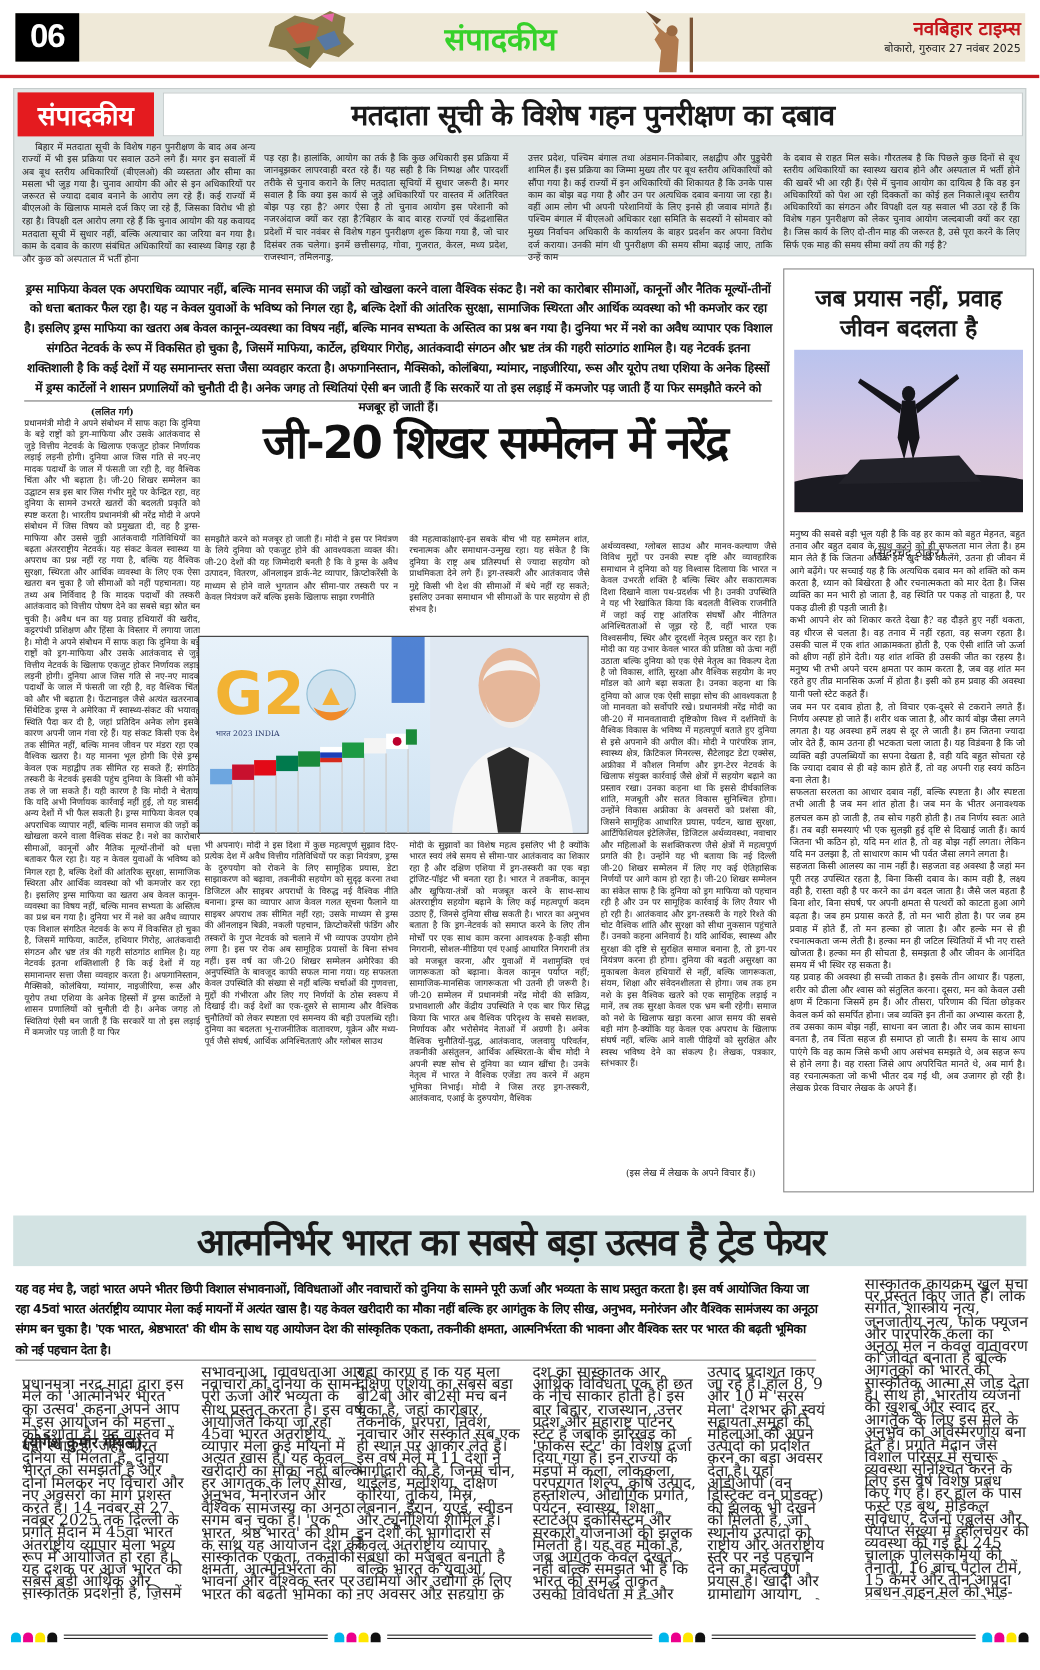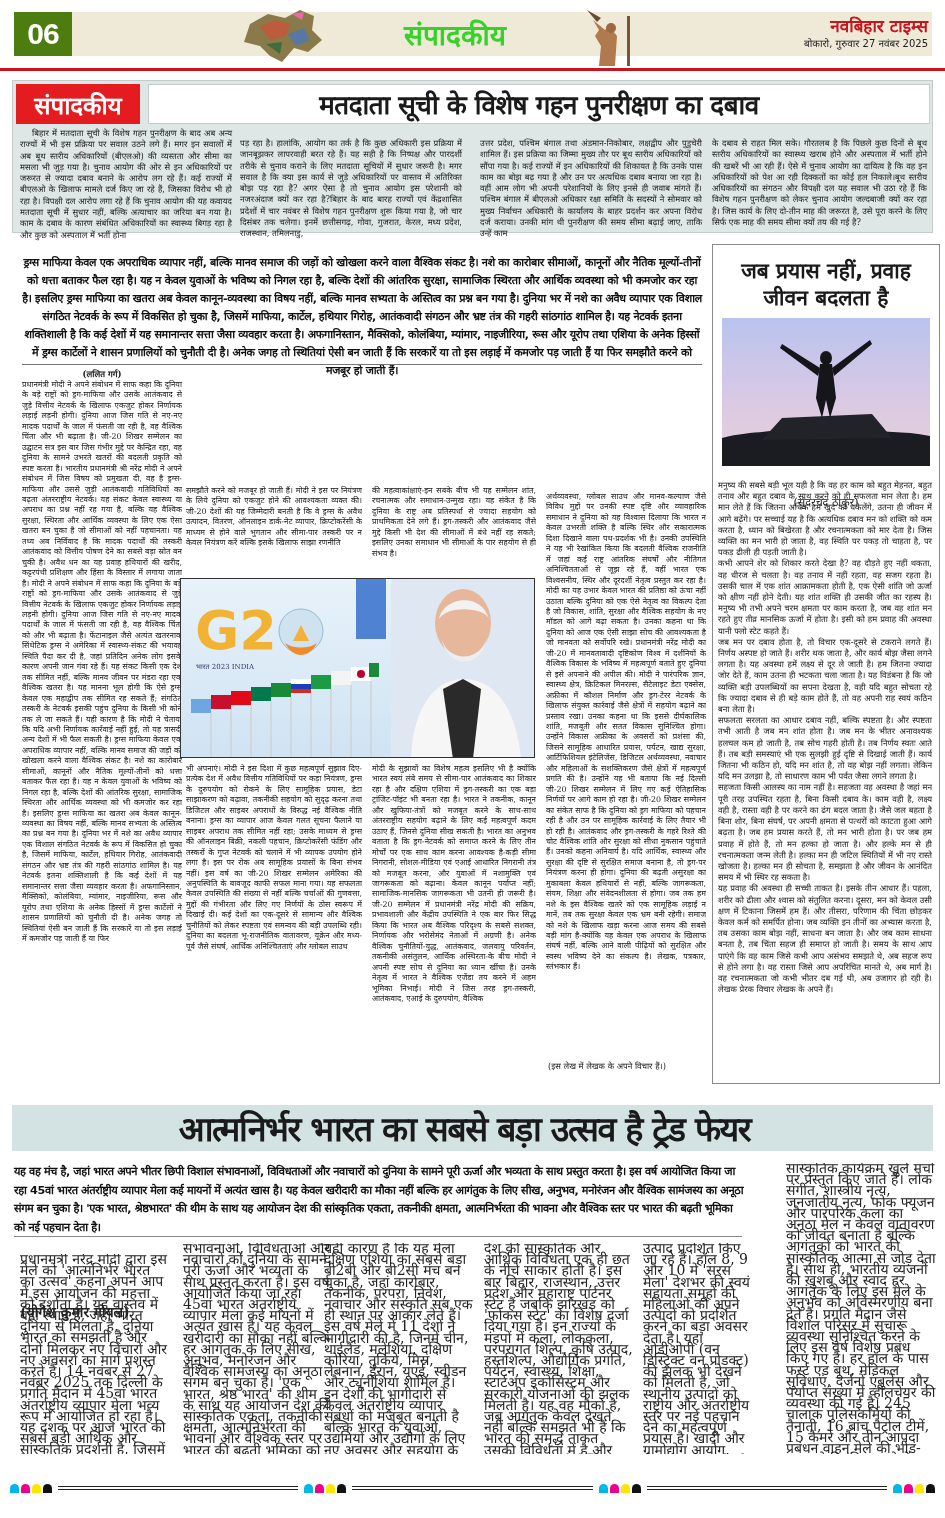--- a/index.html
+++ b/index.html
@@ -1,21 +1,21 @@
 <!DOCTYPE html>
 <html><head>
 <meta charset="utf-8">
 <style>
 *{box-sizing:border-box;margin:0;padding:0}
 body{width:945px;height:1518px;background:#fff;font-family:"DejaVu Serif",serif;color:#1a1a1a;position:relative;overflow:hidden}
 .abs{position:absolute}
 
 #masthead{left:0;top:0;width:945px;height:66px;background:#fff}
 #mast-band{left:14px;top:12px;width:918px;height:44px;background:#efe9d8}
-#page-no{left:14px;top:12px;width:58px;height:44px;background:#4d7c0f;color:#fff;font:bold 30px "Liberation Sans",sans-serif;display:flex;align-items:center;justify-content:center;letter-spacing:-1px}
+#page-no{left:14px;top:12px;width:58px;height:44px;background:#000000;color:#fff;font:bold 30px "Liberation Sans",sans-serif;display:flex;align-items:center;justify-content:center;letter-spacing:-1px}
 #map-art{left:230px;top:6px;width:110px;height:60px}
 #sec-title{left:380px;top:12px;width:150px;height:44px;color:#36d12a;font:bold 28px "DejaVu Sans",sans-serif;display:flex;align-items:center;justify-content:center}
 #statue-art{left:565px;top:6px;width:85px;height:60px}
 #paper-name{left:760px;top:14px;width:168px;text-align:right;color:#c4161c;font:bold 17px "DejaVu Sans",sans-serif}
 #paper-date{left:720px;top:36px;width:208px;text-align:right;font:10px "DejaVu Sans",sans-serif;color:#222}
 #red-rule{left:0;top:68px;width:945px;height:3px;background:#c4161c}
 
 #edit-box{left:12px;top:80px;width:921px;height:153px;background:#dfe6e6;border:1px solid #c5cccc}
 #edit-tag{left:16px;top:84px;width:124px;height:40px;background:#e41b1f;color:#fff;font:bold 24px "DejaVu Sans",sans-serif;display:flex;align-items:center;justify-content:center}
 #edit-head-box{left:148px;top:84px;width:782px;height:40px;background:#fff;border:1px solid #c5cccc}
@@ -28,21 +28,21 @@
 #side-box{left:712px;top:244px;width:228px;height:840px;border:1px solid #888;background:#fff}
 #side-head{left:716px;top:258px;width:220px;text-align:center;font:bold 21px "DejaVu Sans",sans-serif;line-height:27px}
 #side-img{left:722px;top:318px;width:208px;height:148px;background:linear-gradient(180deg,#b9c3ee 0%,#d9c9e4 55%,#e7d1d8 100%);overflow:hidden}
 #side-byline{left:716px;top:494px;width:220px;text-align:center;font-size:11px}
 .sidecol{font-size:8.3px;line-height:11.2px;text-align:justify;color:#222}
 
 #byline-left{left:22px;top:368px;width:160px;text-align:center;font-size:8.5px;font-weight:bold}
 #main-head{left:190px;top:376px;width:520px;text-align:center;font:bold 41px "DejaVu Sans",sans-serif;line-height:52px;letter-spacing:-2px;color:#111}
 .col{font-size:7.9px;line-height:10.45px;text-align:justify;color:#222}
 #g20-img{left:180px;top:578px;width:355px;height:180px;border:1px solid #333;overflow:hidden;background:linear-gradient(180deg,#e8f2fa,#cfe3f3)}
-#note{left:548px;top:1060px;width:160px;font-size:8.3px;text-align:left}
+#note{left:548px;top:1060px;width:160px;font-size:8.3px;text-align:center}
 
 #tf-band{left:12px;top:1105px;width:921px;height:46px;background:#d3e3e3}
 #tf-head{left:4px;top:1105px;width:921px;height:46px;font:bold 34px "DejaVu Sans",sans-serif;display:flex;align-items:center;justify-content:center;letter-spacing:-1.5px}
 #tf-intro{left:14px;top:1163px;width:730px;font:bold 11.2px "DejaVu Sans",sans-serif;line-height:18.5px;letter-spacing:-0.4px;color:#111}
 #tf-rule{left:14px;top:1236px;width:728px;height:1px;background:#888}
 .tcol{font-size:14px;line-height:11.2px;color:#222}
 
 .reg{display:flex;gap:2px;align-items:flex-end}
 .reg span{width:9px;height:9px;border-radius:9px 9px 0 0}
 .regline{height:4px;border-top:1px solid #222;border-bottom:1px solid #222}
@@ -102,20 +102,21 @@
 <div class="abs" id="side-byline">(सुंदरचंद ठाकुर)</div>
 <div class="abs sidecol" style="left:718px;top:480px;width:214px;height:596px;overflow:hidden;white-space:pre-line">मनुष्य की सबसे बड़ी भूल यही है कि वह हर काम को बहुत मेहनत, बहुत तनाव और बहुत दबाव के साथ करने को ही सफलता मान लेता है। हम मान लेते हैं कि जितना अधिक हम खुद को धकेलेंगे, उतना ही जीवन में आगे बढ़ेंगे। पर सच्चाई यह है कि अत्यधिक दबाव मन को शक्ति को कम करता है, ध्यान को बिखेरता है और रचनात्मकता को मार देता है। जिस व्यक्ति का मन भारी हो जाता है, वह स्थिति पर पकड़ तो चाहता है, पर पकड़ ढीली ही पड़ती जाती है।
    कभी आपने शेर को शिकार करते देखा है? वह दौड़ते हुए नहीं थकता, वह धीरज से चलता है। वह तनाव में नहीं रहता, वह सजग रहता है। उसकी चाल में एक शांत आक्रामकता होती है, एक ऐसी शांति जो ऊर्जा को क्षीण नहीं होने देती। यह शांत शक्ति ही उसकी जीत का रहस्य है। मनुष्य भी तभी अपने चरम क्षमता पर काम करता है, जब वह शांत मन रहते हुए तीव्र मानसिक ऊर्जा में होता है। इसी को हम प्रवाह की अवस्था यानी फ्लो स्टेट कहते हैं।
    जब मन पर दबाव होता है, तो विचार एक-दूसरे से टकराने लगते हैं। निर्णय अस्पष्ट हो जाते हैं। शरीर थक जाता है, और कार्य बोझ जैसा लगने लगता है। यह अवस्था हमें लक्ष्य से दूर ले जाती है। हम जितना ज्यादा जोर देते हैं, काम उतना ही भटकता चला जाता है। यह विडंबना है कि जो व्यक्ति बड़ी उपलब्धियों का सपना देखता है, वही यदि बहुत सोचता रहे कि ज्यादा दबाव से ही बड़े काम होते हैं, तो वह अपनी राह स्वयं कठिन बना लेता है।
    सफलता सरलता का आधार दबाव नहीं, बल्कि स्पष्टता है। और स्पष्टता तभी आती है जब मन शांत होता है। जब मन के भीतर अनावश्यक हलचल कम हो जाती है, तब सोच गहरी होती है। तब निर्णय स्वतः आते हैं। तब बड़ी समस्याएं भी एक सुलझी हुई दृष्टि से दिखाई जाती हैं। कार्य जितना भी कठिन हो, यदि मन शांत है, तो वह बोझ नहीं लगता। लेकिन यदि मन उलझा है, तो साधारण काम भी पर्वत जैसा लगने लगता है।
    सहजता किसी आलस्य का नाम नहीं है। सहजता वह अवस्था है जहां मन पूरी तरह उपस्थित रहता है, बिना किसी दबाव के। काम वही है, लक्ष्य वही है, रास्ता वही है पर करने का ढंग बदल जाता है। जैसे जल बहता है बिना शोर, बिना संघर्ष, पर अपनी क्षमता से पत्थरों को काटता हुआ आगे बढ़ता है। जब हम प्रयास करते हैं, तो मन भारी होता है। पर जब हम प्रवाह में होते हैं, तो मन हल्का हो जाता है। और हल्के मन से ही रचनात्मकता जन्म लेती है। हल्का मन ही जटिल स्थितियों में भी नए रास्ते खोजता है। हल्का मन ही सोचता है, समझता है और जीवन के आनंदित समय में भी स्थिर रह सकता है।
    यह प्रवाह की अवस्था ही सच्ची ताकत है। इसके तीन आधार हैं। पहला, शरीर को ढीला और श्वास को संतुलित करना। दूसरा, मन को केवल उसी क्षण में टिकाना जिसमें हम हैं। और तीसरा, परिणाम की चिंता छोड़कर केवल कर्म को समर्पित होना। जब व्यक्ति इन तीनों का अभ्यास करता है, तब उसका काम बोझ नहीं, साधना बन जाता है। और जब काम साधना बनता है, तब चिंता सहज ही समाप्त हो जाती है। समय के साथ आप पाएंगे कि वह काम जिसे कभी आप असंभव समझते थे, अब सहज रूप से होने लगा है। वह रास्ता जिसे आप अपरिचित मानते थे, अब मार्ग है। वह रचनात्मकता जो कभी भीतर दब गई थी, अब उजागर हो रही है।लेखक प्रेरक विचार लेखक के अपने हैं।</div>
 
 <div class="abs" id="byline-left">(ललित गर्ग)</div>
 <div class="abs" id="main-head">
+  <div>जी-20 शिखर सम्मेलन में नरेंद्र</div>
 </div>
 <div class="abs col" style="left:22px;top:380px;width:160px;height:722px;overflow:hidden">प्रधानमंत्री मोदी ने अपने संबोधन में साफ कहा कि दुनिया के बड़े राष्ट्रों को ड्रग-माफिया और उसके आतंकवाद से जुड़े वित्तीय नेटवर्क के खिलाफ एकजुट होकर निर्णायक लड़ाई लड़नी होगी। दुनिया आज जिस गति से नए-नए मादक पदार्थों के जाल में फंसती जा रही है, वह वैश्विक चिंता और भी बढ़ाता है। जी-20 शिखर सम्मेलन का उद्घाटन सत्र इस बार जिस गंभीर मुद्दे पर केन्द्रित रहा, वह दुनिया के सामने उभरते खतरों की बदलती प्रकृति को स्पष्ट करता है। भारतीय प्रधानमंत्री श्री नरेंद्र मोदी ने अपने संबोधन में जिस विषय को प्रमुखता दी, वह है ड्रग्स-माफिया और उससे जुड़ी आतंकवादी गतिविधियों का बढ़ता अंतरराष्ट्रीय नेटवर्क। यह संकट केवल स्वास्थ्य या अपराध का प्रश्न नहीं रह गया है, बल्कि यह वैश्विक सुरक्षा, स्थिरता और आर्थिक व्यवस्था के लिए एक ऐसा खतरा बन चुका है जो सीमाओं को नहीं पहचानता। यह तथ्य अब निर्विवाद है कि मादक पदार्थों की तस्करी आतंकवाद को वित्तीय पोषण देने का सबसे बड़ा स्रोत बन चुकी है। अवैध धन का यह प्रवाह हथियारों की खरीद, कट्टरपंथी प्रशिक्षण और हिंसा के विस्तार में लगाया जाता है। मोदी ने अपने संबोधन में साफ कहा कि दुनिया के बड़े राष्ट्रों को ड्रग-माफिया और उसके आतंकवाद से जुड़े वित्तीय नेटवर्क के खिलाफ एकजुट होकर निर्णायक लड़ाई लड़नी होगी। दुनिया आज जिस गति से नए-नए मादक पदार्थों के जाल में फंसती जा रही है, वह वैश्विक चिंता को और भी बढ़ाता है। फेंटानाइल जैसे अत्यंत खतरनाक सिंथेटिक ड्रग्स ने अमेरिका में स्वास्थ्य-संकट की भयावह स्थिति पैदा कर दी है, जहां प्रतिदिन अनेक लोग इसके कारण अपनी जान गंवा रहे हैं। यह संकट किसी एक देश तक सीमित नहीं, बल्कि मानव जीवन पर मंडरा रहा एक वैश्विक खतरा है। यह मानना भूल होगी कि ऐसे ड्रग्स केवल एक महाद्वीप तक सीमित रह सकते हैं; संगठित तस्करी के नेटवर्क इसकी पहुंच दुनिया के किसी भी कोने तक ले जा सकते हैं। यही कारण है कि मोदी ने चेताया कि यदि अभी निर्णायक कार्रवाई नहीं हुई, तो यह त्रासदी अन्य देशों में भी फैल सकती है। ड्रग्स माफिया केवल एक अपराधिक व्यापार नहीं, बल्कि मानव समाज की जड़ों को खोखला करने वाला वैश्विक संकट है। नशे का कारोबार सीमाओं, कानूनों और नैतिक मूल्यों-तीनों को धत्ता बताकर फैल रहा है। यह न केवल युवाओं के भविष्य को निगल रहा है, बल्कि देशों की आंतरिक सुरक्षा, सामाजिक स्थिरता और आर्थिक व्यवस्था को भी कमजोर कर रहा है। इसलिए ड्रग्स माफिया का खतरा अब केवल कानून-व्यवस्था का विषय नहीं, बल्कि मानव सभ्यता के अस्तित्व का प्रश्न बन गया है। दुनिया भर में नशे का अवैध व्यापार एक विशाल संगठित नेटवर्क के रूप में विकसित हो चुका है, जिसमें माफिया, कार्टेल, हथियार गिरोह, आतंकवादी संगठन और भ्रष्ट तंत्र की गहरी सांठगांठ शामिल है। यह नेटवर्क इतना शक्तिशाली है कि कई देशों में यह समानान्तर सत्ता जैसा व्यवहार करता है। अफगानिस्तान, मैक्सिको, कोलंबिया, म्यांमार, नाइजीरिया, रूस और यूरोप तथा एशिया के अनेक हिस्सों में ड्रग्स कार्टेलों ने शासन प्रणालियों को चुनौती दी है। अनेक जगह तो स्थितियां ऐसी बन जाती हैं कि सरकारें या तो इस लड़ाई में कमजोर पड़ जाती हैं या फिर</div>
 <div class="abs col" style="left:186px;top:486px;width:176px;height:86px;overflow:hidden">समझौते करने को मजबूर हो जाती हैं। मोदी ने इस पर नियंत्रण के लिये दुनिया को एकजुट होने की आवश्यकता व्यक्त की। जी-20 देशों की यह जिम्मेदारी बनती है कि वे ड्रग्स के अवैध उत्पादन, वितरण, ऑनलाइन डार्क-नेट व्यापार, क्रिप्टोकरेंसी के माध्यम से होने वाले भुगतान और सीमा-पार तस्करी पर न केवल नियंत्रण करें बल्कि इसके खिलाफ साझा रणनीति</div>
 <div class="abs col" style="left:372px;top:486px;width:164px;height:86px;overflow:hidden">की महत्वाकांक्षाएं-इन सबके बीच भी यह सम्मेलन शांत, रचनात्मक और समाधान-उन्मुख रहा। यह संकेत है कि दुनिया के राष्ट्र अब प्रतिस्पर्धा से ज्यादा सहयोग को प्राथमिकता देने लगे हैं। ड्रग-तस्करी और आतंकवाद जैसे मुद्दे किसी भी देश की सीमाओं में बंधे नहीं रह सकते; इसलिए उनका समाधान भी सीमाओं के पार सहयोग से ही संभव है।</div>
 
 <div class="abs" id="g20-img">
   <svg width="355" height="180" viewBox="0 0 355 180">
     <text x="14" y="70" font-family="DejaVu Sans, sans-serif" font-weight="bold" font-size="54" fill="#f2b233">G2</text>
     <circle cx="120" cy="52" r="22" fill="#cfe2ef" stroke="#8fbcd4"></circle>
     <path d="M104 64 C112 80 128 80 136 64 C128 70 112 70 104 64Z" fill="#f08a2a"></path>

